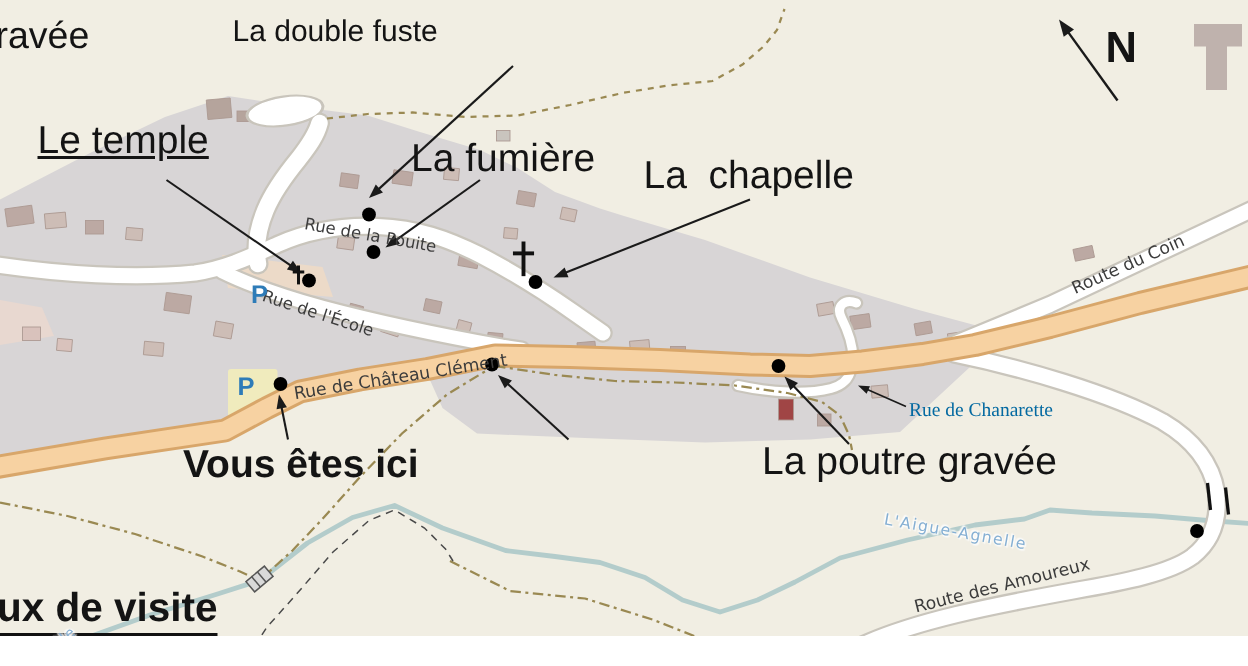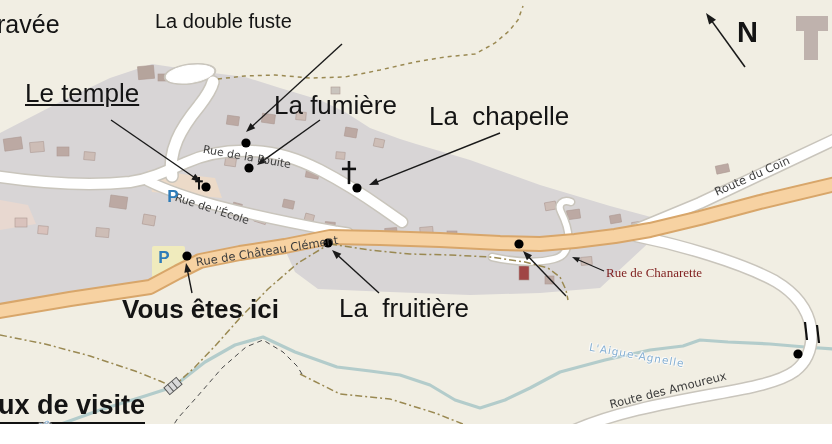--- a/index.html
+++ b/index.html
@@ -153,27 +153,27 @@
       </g>
   </svg>
 
   <div id="label-layer">
       <div class="poi-label" style="left: -3px; top: 11px; font-size: 25px;">ravée</div>
       <div class="poi-label" style="left: 155px; top: 11px; font-size: 20px;">La double fuste</div>
       <div class="poi-label" style="left: 25px; top: 80px; font-size: 26px; text-decoration: underline;">Le temple</div>
       <div class="poi-label" style="left: 274px; top: 92px; font-size: 26px;">La fumière</div>
       <div class="poi-label" style="left: 429px; top: 103px; font-size: 26px;">La  chapelle</div>
       <div class="poi-label" style="left: 122px; top: 296px; font-size: 26px; font-weight: bold;">Vous êtes ici</div>
-      <div class="poi-label" style="left: 339px; top: 295px; font-size: 26px;">La  fruitière</div>
+      <div class="poi-label" style="left: 508px; top: 294px; font-size: 26px;">La poutre gravée</div>
       <div class="poi-label bold underline" style="left: -2px; top: 391px; font-size: 27px;">ux de visite</div>
       <div class="poi-label bold" style="left: 737px; top: 17px; font-size: 29px;">N</div>
       <div class="street-label" style="left: 247px; top: 157px; font-size: 11px; color: rgb(60, 60, 60); transform: translate(-50%, -50%) rotate(10deg);">Rue de la Pouite</div>
       <div class="street-label" style="left: 212px; top: 209px; font-size: 11px; color: rgb(60, 60, 60); transform: translate(-50%, -50%) rotate(18deg);">Rue de l'École</div>
       <div class="street-label" style="left: 267px; top: 251px; font-size: 11.5px; color: rgb(60, 60, 60); transform: translate(-50%, -50%) rotate(-9deg);">Rue de Château Clément</div>
       <div class="street-label" style="left: 752px; top: 176px; font-size: 11.5px; color: rgb(60, 60, 60); transform: translate(-50%, -50%) rotate(-24deg);">Route du Coin</div>
       <div class="street-label" style="left: 668px; top: 390px; font-size: 11.5px; color: rgb(60, 60, 60); transform: translate(-50%, -50%) rotate(-14deg);">Route des Amoureux</div>
-      <div class="street-label serif" style="left: 654px; top: 273px; font-size: 13px; color: #7f1d1d; transform: translate(-50%, -50%) rotate(0deg);">Rue de Chanarette</div>
+      <div class="street-label serif" style="left: 654px; top: 273px; font-size: 13px; color: #0369a1; transform: translate(-50%, -50%) rotate(0deg);">Rue de Chanarette</div>
       <div class="street-label halo" style="left: 637px; top: 355px; font-size: 10.5px; color: rgb(133, 175, 211); transform: translate(-50%, -50%) rotate(10deg);">L'Aigue-Agnelle</div>
       <div class="street-label halo" style="left: 36px; top: 431px; font-size: 9.5px; color: rgb(133, 175, 211); transform: translate(-50%, -50%) rotate(-38deg);">gnelle</div>
       <div class="parking-p" style="left: 173px; top: 197px; transform: translate(-50%, -50%);">P</div>
       <div class="parking-p" style="left: 164px; top: 258px; transform: translate(-50%, -50%);">P</div>
     </div>
 </div>
 
 </body></html>

